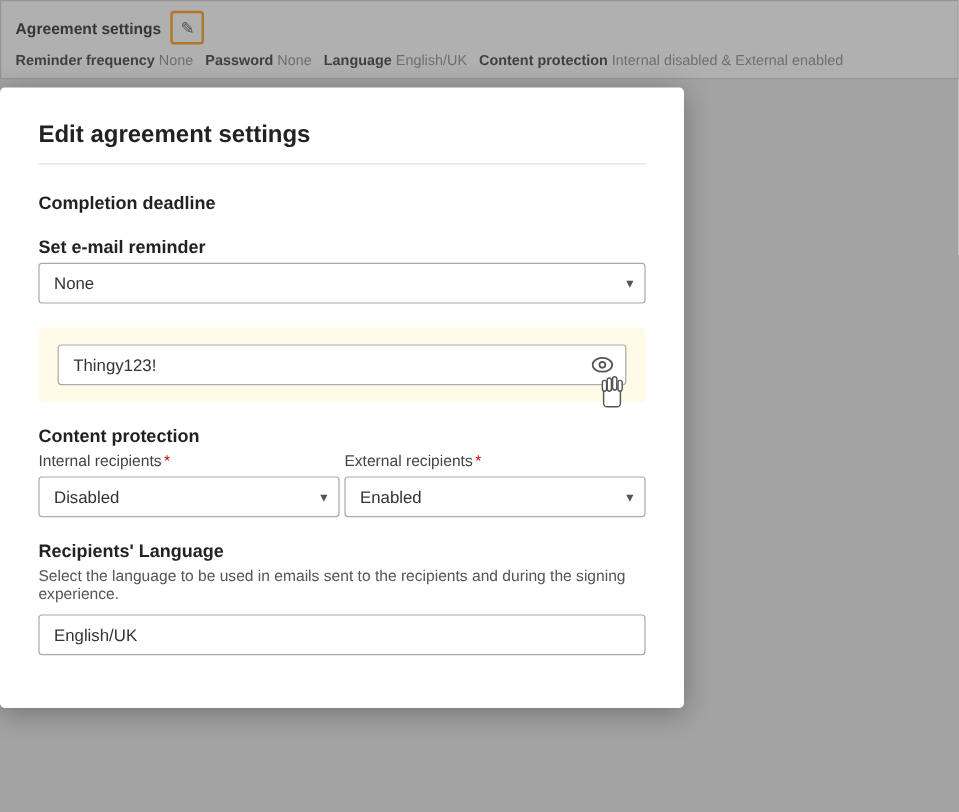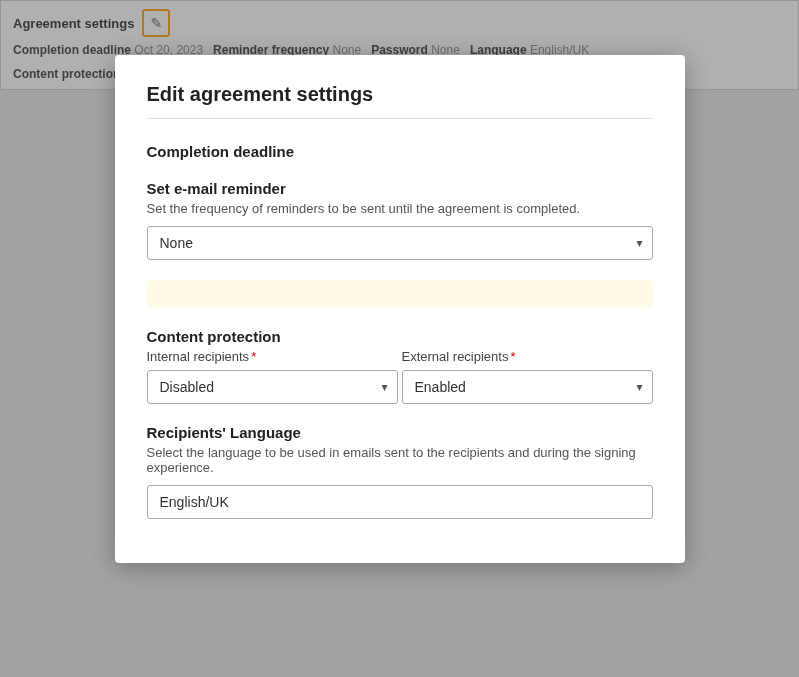--- a/index.html
+++ b/index.html
@@ -67,22 +67,21 @@
     .top-bar-meta strong { color: #333; font-weight: 600; }
 
     
     .overlay {
       position: absolute;
       top: 0; left: 0; right: 0; bottom: 0;
       background: rgba(80,80,80,0.45);
       z-index: 10;
       display: flex;
       align-items: flex-start;
-      justify-content: center;
-      padding-top: 55px;
+      padding-top: 73px;
     }
 
     
     .modal {
       background: #fff;
       border-radius: 4px;
       box-shadow: 0 4px 24px rgba(0,0,0,0.3);
       width: 570px;
       max-height: 615px;
       overflow-y: auto;
@@ -239,23 +238,20 @@
       stroke-width: 1.8;
     }
   </style>
 </head>
 <body>
 
 <div class="top-bar">
   <span class="top-bar-title">Agreement settings</span>
   <div class="top-bar-icon"></div>
   <div class="top-bar-meta">
-    <span>
-      <strong>Completion deadline</strong>&nbsp;<span>Oct 20, 2023</span>
-    </span>
     <span>
       <strong>Reminder frequency</strong>&nbsp;<span>None</span>
     </span>
     <span>
       <strong>Password</strong>&nbsp;<span>None</span>
     </span>
     <span>
       <strong>Language</strong>&nbsp;<span>English/UK</span>
     </span>
     <span>
@@ -267,33 +263,53 @@
 <div class="overlay">
   <div class="modal">
     <div class="modal-title">Edit agreement settings</div>
 
     <div class="section">
       <div class="section-title">Completion deadline</div>
     </div>
 
     <div class="section">
       <div class="section-title">Set e-mail reminder</div>
-      <div class="section-desc">Set the frequency of reminders to be sent until the agreement is completed.</div>
       <div class="select-wrapper">
         <select class="select-field">
           <option>None</option>
           <option>Every day</option>
           <option>Every week</option>
           <option>Every two weeks</option>
         </select>
         <span class="select-arrow">▾</span>
       </div>
     </div>
 
     <div class="section-highlight">
+      <div class="password-input-wrapper" style="position:relative;">
+        <input class="password-input" type="text" value="Thingy123!" style="">
+        <div class="password-toggle">
+          <svg class="eye-icon" viewBox="0 0 22 16">
+            <ellipse cx="11" cy="8" rx="10" ry="7"></ellipse>
+            <circle cx="11" cy="8" r="3"></circle>
+          </svg>
+        </div>
+
+        <div style="position:absolute; right:-4px; bottom:-28px; z-index:30; pointer-events:none;">
+          <svg width="30" height="34" viewBox="0 0 30 34" fill="none" xmlns="http://www.w3.org/2000/svg">
+
+            <rect x="8" y="14" width="14" height="16" rx="3" fill="#fff" stroke="#555" stroke-width="1.2"></rect>
+
+            <rect x="11" y="6" width="3.5" height="11" rx="1.75" fill="#fff" stroke="#555" stroke-width="1.2"></rect>
+            <rect x="15.5" y="5" width="3.5" height="11" rx="1.75" fill="#fff" stroke="#555" stroke-width="1.2"></rect>
+            <rect x="7" y="8" width="3.5" height="9" rx="1.75" fill="#fff" stroke="#555" stroke-width="1.2"></rect>
+            <rect x="20" y="8" width="3.5" height="9" rx="1.75" fill="#fff" stroke="#555" stroke-width="1.2"></rect>
+          </svg>
+        </div>
+      </div>
     </div>
 
     <div class="section">
       <div class="section-title">Content protection</div>
       <div class="two-col">
         <div class="col">
           <div class="col-label">
             <span>Internal recipients</span><span class="required-star">*</span>
           </div>
           <div class="select-wrapper">

